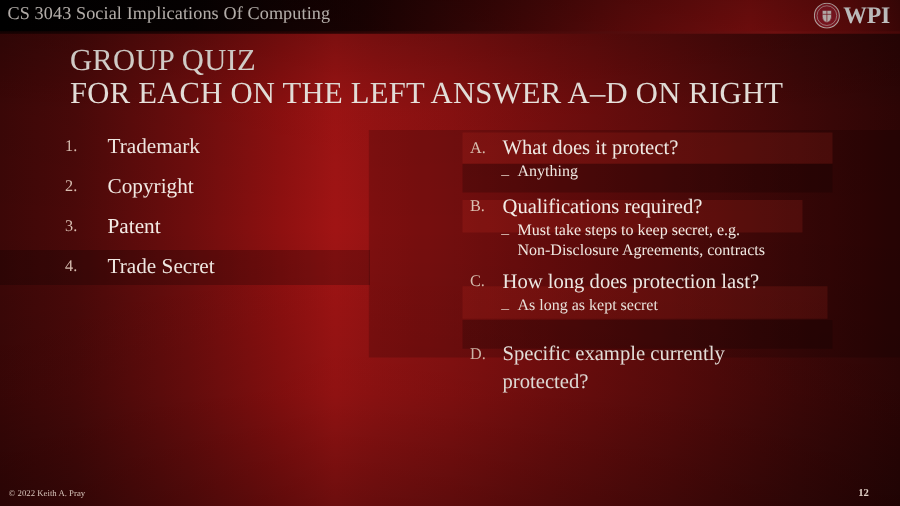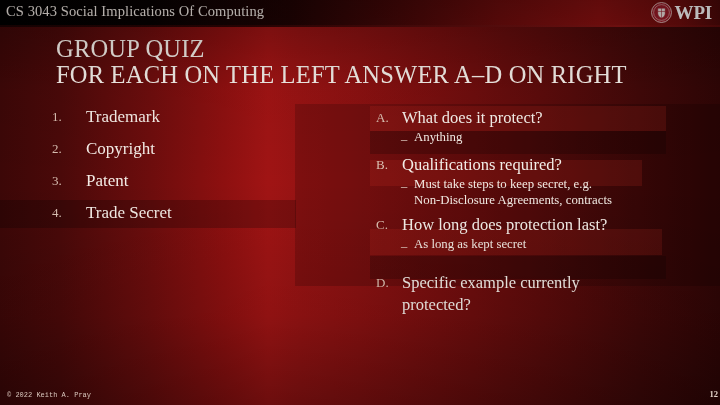--- a/index.html
+++ b/index.html
@@ -203,26 +203,26 @@
   }
   .gap-d { height: 11px; }
 
   
   .footer-copy {
     position: absolute;
     left: 7px;
     bottom: 6px;
     font-size: 7px;
     color: #d8c6bc;
-    font-family: Liberation Mono, monospace;
+    font-family: Liberation Serif, serif;
     text-align: right;
   }
   .footer-page {
     position: absolute;
-    right: 2px;
+    right: 25px;
     bottom: 6px;
     font-size: 8.5px;
     color: #e2d2c8;
     font-weight: bold;
   }
 </style>
 </head>
 <body>
 
 <div id="slide">

